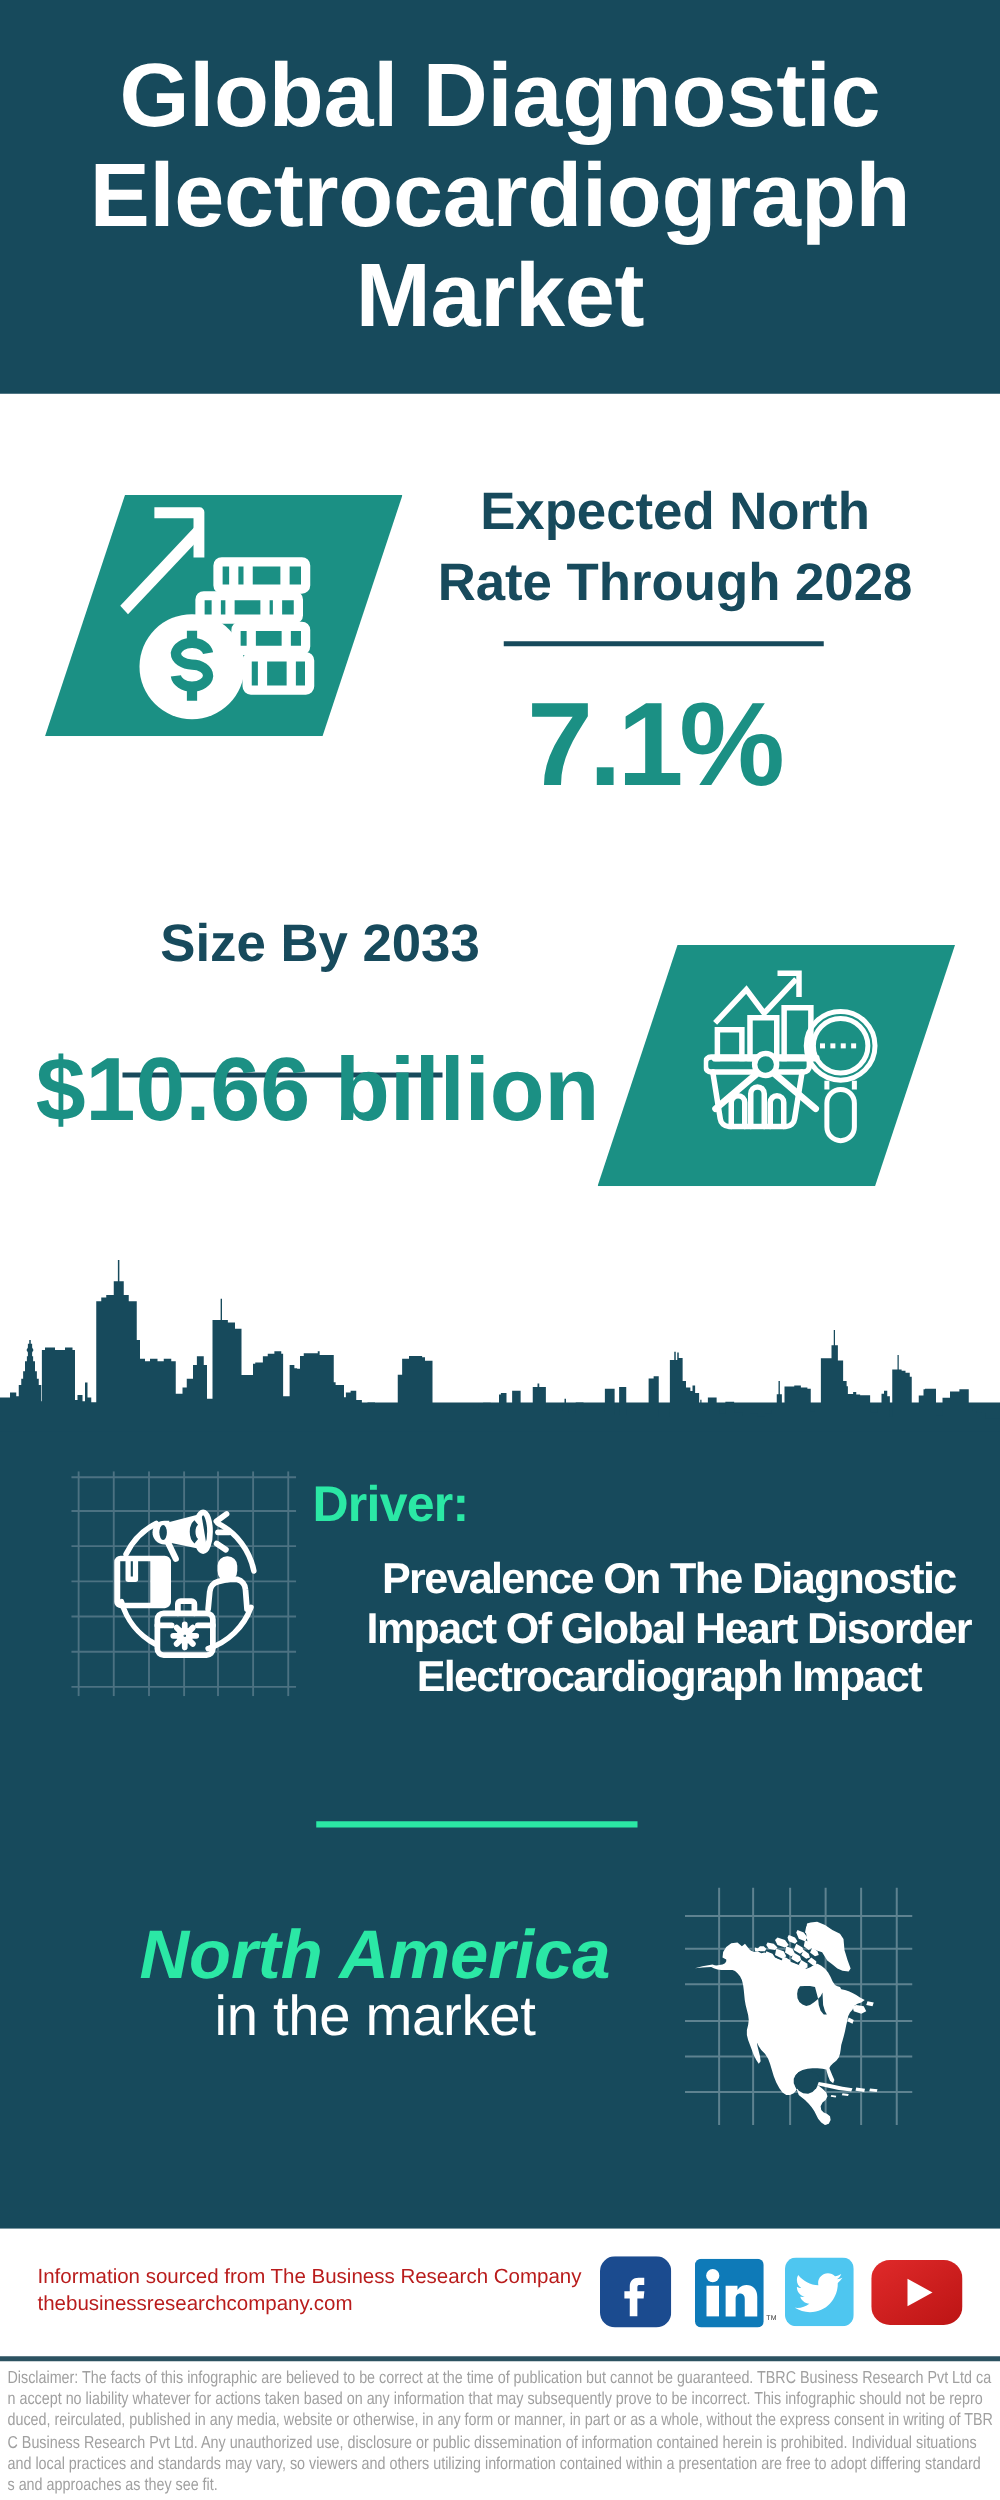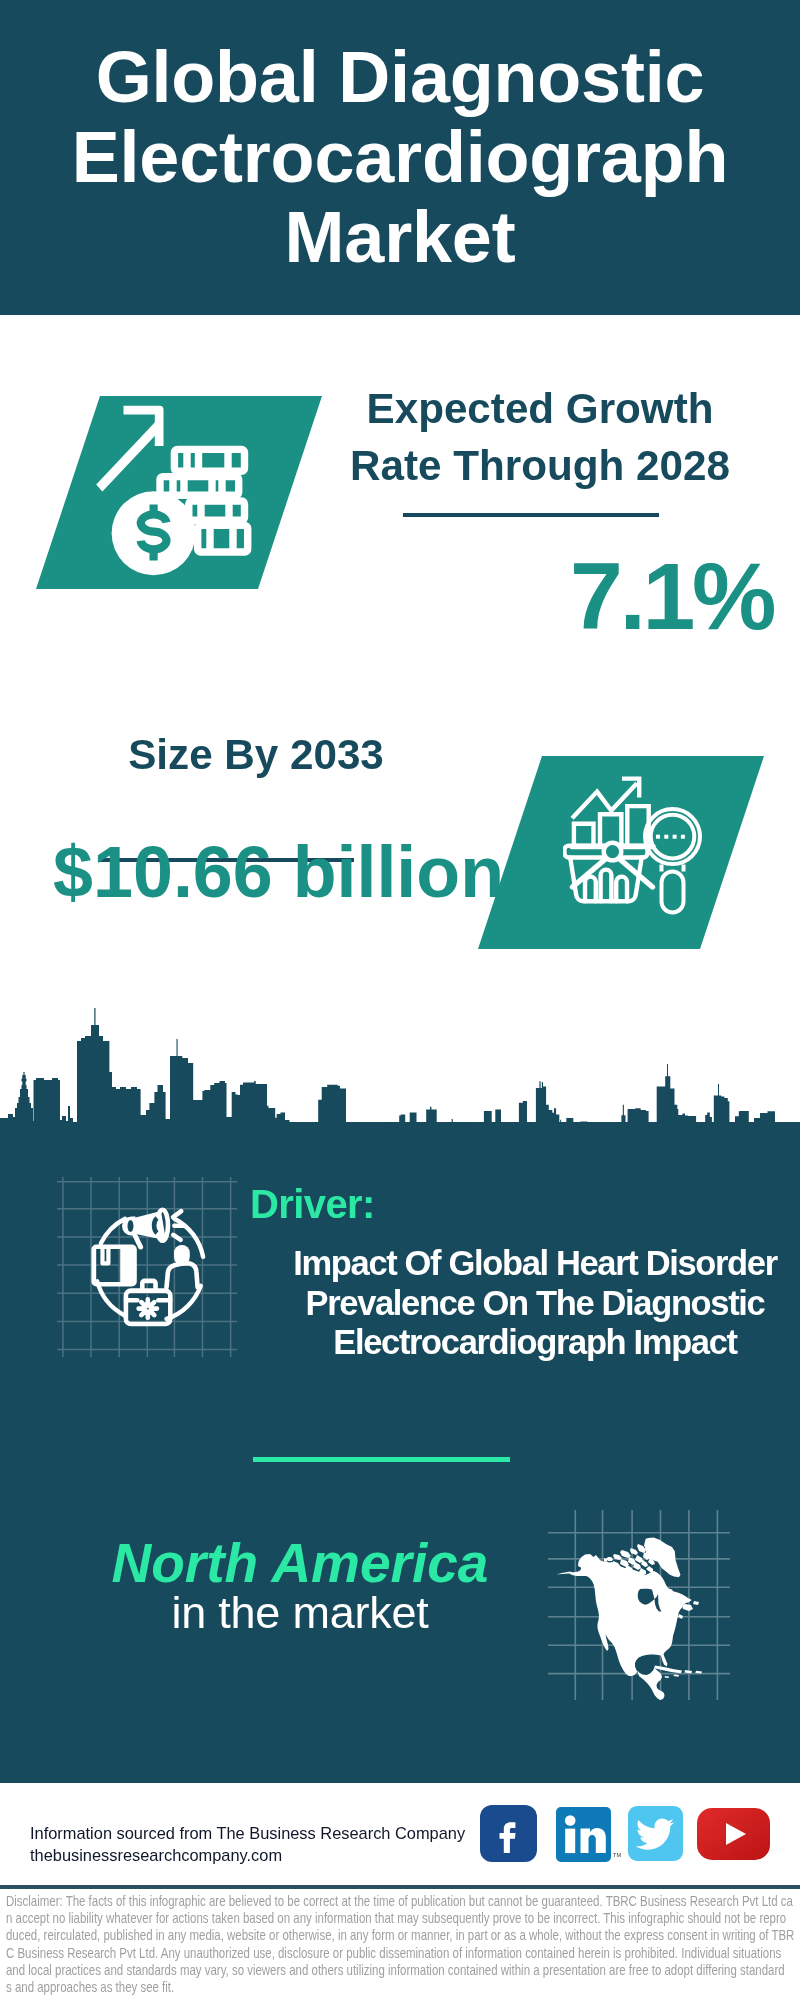--- a/index.html
+++ b/index.html
@@ -18,21 +18,21 @@
   .para.p1{left:36px;top:396px;width:286px;height:193px;
      clip-path:polygon(64px 0, 286px 0, 222px 193px, 0px 193px);}
   .para.p2{left:478px;top:756px;width:286px;height:193px;
      clip-path:polygon(64px 0, 286px 0, 222px 193px, 0px 193px);}
 
   .iconbox{position:absolute;}
   #g-iconbox{left:93px;top:403px;width:175px;height:180px;}
   #m-iconbox{left:563px;top:775px;width:145px;height:145px;}
   .lbl{position:absolute;color:#174A5C;font-weight:bold;font-size:42.2px;line-height:57px;text-align:center;}
   .rule{position:absolute;background:#174A5C;height:4px;}
-  .val{position:absolute;color:#1B9084;font-weight:bold;text-align:right;}
+  .val{position:absolute;color:#1B9084;font-weight:bold;text-align:center;}
 
   #g-lbl{left:290px;top:380px;width:500px;}
   #g-rule{left:403px;top:513px;width:256px;}
   #g-val{left:273px;top:548px;width:500px;font-size:95px;line-height:96px;letter-spacing:-3.4px;}
 
   #m-lbl{left:6px;top:726px;width:500px;}
   #m-rule{left:98px;top:858px;width:256px;}
   #m-val{left:4px;top:832px;width:500px;font-size:71.8px;line-height:80px;letter-spacing:0px;}
 
   
@@ -48,21 +48,21 @@
   #mid-rule{position:absolute;left:253px;top:1457px;width:257px;height:5px;background:#2BE8A5;}
 
   
   #r-1{position:absolute;left:40px;top:1539px;width:520px;text-align:center;color:#2BE8A5;
       font-weight:bold;font-size:55px;line-height:48px;font-style:italic;}
   #r-2{position:absolute;left:40px;top:1588px;width:520px;text-align:center;color:#fff;font-weight:normal;font-size:45px;line-height:50px;letter-spacing:-0.25px;}
   #r-map{position:absolute;left:548px;top:1510px;width:182px;height:190px;}
 
   
   .footer{position:absolute;left:0;top:1783px;width:800px;height:104px;background:#fff;}
-  .src{position:absolute;left:30px;top:1810px;color:#0f172a;font-size:16.4px;line-height:22px;margin-top:12px;}
+  .src{position:absolute;left:30px;top:1810px;color:#b91c1c;font-size:16.4px;line-height:22px;}
   .social{position:absolute;}
   .social svg{display:block;}
   .social.fb{left:480px;top:1805px;}
   .social.li{left:556px;top:1807px;}
   .social.tw{left:628px;top:1806px;}
   .social.yt{left:697px;top:1808px;}
   .tm-mark{position:absolute;left:613px;top:1852px;font-size:5.5px;color:#333;letter-spacing:0.2px;}
   .disc-bar{position:absolute;left:0;top:1885px;width:800px;height:4px;background:#2c5261;}
   .disclaimer{position:absolute;left:6px;top:1893px;width:1000px;color:#a0a0a0;font-size:13.9px;line-height:17.2px;white-space:nowrap;transform:scaleX(0.825);transform-origin:0 0;}
 </style>
@@ -91,21 +91,21 @@
         <path d="M117,122.4 L117,149 M140,122.4 L140,149"></path>
       </g>
       <circle cx="60.6" cy="130.3" r="42" fill="#fff"></circle>
       <g fill="none" stroke="#1B9084" stroke-width="8.2" stroke-linecap="butt">
         <path d="M73.5,119.5 a12.9,9.6 0 0 0 -12.9,-8.2 a12.9,9.6 0 0 0 -12.9,8.2 a12.9,9.1 0 0 0 12.9,9.1 a12.9,9.1 0 0 1 12.9,9.1 a12.9,9.1 0 0 1 -12.9,8.6 a12.9,9.6 0 0 1 -12.9,-8.6"></path>
         <path d="M60.6,101.5 L60.6,111.3 M60.6,146.5 L60.6,157.5"></path>
       </g>
     </svg>
   </div>
   <div class="lbl" id="g-lbl">
-    <div>Expected Growth</div>
+    <div>Expected North</div>
     <div>Rate Through 2028</div>
   </div>
   <div class="rule" id="g-rule"></div>
   <div class="val" id="g-val">7.1%</div>
 
   <div class="para p2"></div>
   <div class="iconbox" id="m-iconbox">
     <svg viewBox="0 0 145 145" width="145" height="145">
       <g fill="none" stroke="#fff" stroke-width="4.4" stroke-linejoin="miter" stroke-linecap="butt">
 
@@ -153,22 +153,22 @@
   <div class="rule" id="m-rule"></div>
   <div class="val" id="m-val">$10.66 billion</div>
 
   <div class="lower"></div>
   <svg class="skyline" viewBox="0 0 800 140" preserveAspectRatio="none">
     <path fill="#174A5C" d="M0,140 L0,113 L8,113 L8,109 L13,109 L13,112 L15,112 L15,103 L17,103 L17,98 L18.5,98 L18.5,92 L20,92 L20,84 L21.5,84 L21.5,80 L22.3,80 L22.3,77 L21.2,75 L22.3,73 L22.3,70 L23.4,70 L23.4,67 L24.6,67 L24.6,70 L25.7,70 L25.7,73 L26.8,75 L25.7,77 L25.7,80 L26.5,80 L26.5,84 L28,84 L28,92 L29.5,92 L29.5,98 L31,98 L31,103 L33,103 L33,116 L33.5,116 L33.5,75 L36,75 L36,73 L44,73 L44,75 L52,75 L52,73 L58,73 L58,75 L60,75 L60,115 L62,115 L62,111 L66,111 L66,116 L68,116 L68,101 L70,101 L70,113 L73,113 L73,117 L77,117 L77,36 L81,36 L81,33 L85,33 L85,31 L91,31 L91,20 L94.3,20 L94.3,3 L95.5,3 L95.5,20 L99,20 L99,31 L103,31 L103,36 L109.4,36 L109.4,67 L112,67 L112,82 L116,82 L116,84 L120,84 L120,82 L126,82 L126,84 L131,84 L131,82 L137,82 L137,84 L140.6,84 L140.6,110 L146,110 L146,105 L149.4,105 L149.4,98 L154.4,98 L154.4,87 L157.5,87 L157.5,80 L163,80 L163,87 L165.6,87 L165.6,114 L170,114 L170,51 L176.5,51 L176.5,34 L177.6,34 L177.6,51 L182.3,51 L182.3,53 L188,53 L188,58 L193.2,58 L193.2,95 L202.4,95 L202.4,86 L204.2,86 L204.2,85 L210.3,85 L210.3,80 L214.2,80 L214.2,78 L219.5,78 L219.5,76 L225,76 L225,78 L226.5,78 L226.5,112 L231.7,112 L231.7,87 L235.5,87 L235.5,89.5 L237.7,89.5 L237.7,90 L240,90 L240,79.7 L243,79.7 L243,77.5 L254.2,77.5 L254.2,76 L255.7,76 L255.7,79 L267,79 L267,100.7 L268.5,100.7 L268.5,103 L275.2,103 L275.2,112.7 L276.7,112.7 L276.7,109 L280.5,109 L280.5,107.5 L285,107.5 L285,115 L289.5,115 L289.5,118 L294,118 L294,117 L300,117 L300,118 L318.2,118 L318.2,94.7 L321.7,94.7 L321.7,82 L327.2,82 L327.2,79.7 L337.7,79.7 L337.7,80.8 L340,80.8 L340,83.5 L346,83.5 L346,121 L352.7,121 L352.7,120.2 L355,120.2 L355,118.7 L359.5,118.7 L359.5,121 L364,121 L364,119 L368,119 L368,121 L375.2,121 L375.2,119 L379,119 L379,121 L382.7,121 L382.7,118.7 L386.5,118.7 L386.5,117.2 L392.5,117.2 L392.5,119.5 L399.2,119.5 L399.2,110.5 L400.7,110.5 L400.7,109.4 L405.2,109.4 L405.2,118.7 L409.7,118.7 L409.7,107.5 L416.5,107.5 L416.5,119.8 L426.2,119.8 L426.2,104.5 L430,104.5 L430,101.8 L431.4,101.8 L431.4,104.5 L436.7,104.5 L436.7,121 L444.9,121 L444.9,123.8 L449.8,123.8 L449.8,118 L451.6,118 L451.6,114 L452.8,114 L452.8,118 L454.6,118 L454.6,125.4 L460.6,125.4 L460.6,117 L466.8,117 L466.8,124.6 L483.9,124.6 L483.9,105.9 L491.7,105.9 L491.7,127 L495.3,127 L495.3,104.6 L501,104.6 L501,127 L512.8,127 L512.8,121.7 L518.9,121.7 L518.9,97.8 L522.9,97.8 L522.9,96 L527,96 L527,128.6 L535.9,128.6 L535.9,83 L539.4,83 L539.4,76.3 L540.6,76.3 L540.6,83 L541.8,83 L541.8,77 L543,77 L543,81.4 L546.1,81.4 L546.1,99.8 L548.8,99.8 L548.8,105 L552.3,105 L552.3,107.7 L554,107.7 L554,103.3 L556.1,103.3 L556.1,109.4 L559.3,109.4 L559.3,117.3 L560.2,117.3 L560.2,114.7 L561.2,114.7 L561.2,117.3 L563.6,117.3 L563.6,119 L566.3,119 L566.3,112.9 L573.3,112.9 L573.3,120.8 L575.9,120.8 L575.9,126 L580.3,126 L580.3,116.4 L587.3,116.4 L587.3,125.2 L594.3,125.2 L594.3,127.8 L600,127.8 L600,126 L606,126 L606,128 L612,128 L612,126 L617,126 L617,122.5 L618.8,122.5 L618.8,120.8 L621.4,120.8 L621.4,110.3 L622.8,110.3 L622.8,99.8 L623.9,99.8 L623.9,110.3 L625.5,110.3 L625.5,120.8 L627.6,120.8 L627.6,104.1 L635.4,104.1 L635.4,103.3 L640.7,103.3 L640.7,105 L645.9,105 L645.9,105.9 L648.6,105.9 L648.6,124.3 L651.6,124.3 L651.6,120.9 L656.7,120.9 L656.7,81.6 L665.2,81.6 L665.2,71.2 L667,71.2 L667,59 L668,59 L668,71.2 L670.3,71.2 L670.3,83.4 L674.5,83.4 L674.5,99.8 L677.3,99.8 L677.3,104 L678.3,104 L678.3,110.1 L682.5,110.1 L682.5,108.5 L685,108.5 L685,110.5 L688.1,110.5 L688.1,111.1 L696.1,111.1 L696.1,124.7 L701.9,124.7 L701.9,117.5 L705.2,117.5 L705.2,110 L707.2,110 L707.2,107.5 L709.8,107.5 L709.8,111.9 L711.9,111.9 L711.9,128.1 L713.8,128.1 L713.8,90.6 L718,90.6 L718,79 L719,79 L719,90.6 L721.3,90.6 L721.3,91.5 L724.4,91.5 L724.4,93.1 L727.8,93.1 L727.8,96.3 L729.4,96.3 L729.4,117.5 L735,117.5 L735,111.3 L738.8,111.3 L738.8,106.3 L740,106.3 L740,106 L748.8,106 L748.8,127.5 L754,127.5 L754,113.1 L760,113.1 L760,108.1 L767.5,108.1 L767.5,106.3 L775,106.3 L775,120 L778.1,120 L778.1,123.8 L781.3,123.8 L781.3,125 L785,125 L785,125.3 L788.1,125.3 L788.1,130 L800,130 L800,140 Z"></path>
   </svg>
 
   <div id="d-head">Driver:</div>
   <div id="d-text">
+    <div>Prevalence On The Diagnostic</div>
     <div>Impact Of Global Heart Disorder</div>
-    <div>Prevalence On The Diagnostic</div>
     <div>Electrocardiograph Impact</div>
   </div>
   <div id="d-icon">
     <svg viewBox="0 0 180 180" width="180" height="180">
       <g stroke="#4c7282" stroke-width="1.5">
         <path d="M5.9,0 L5.9,180 M34,0 L34,180 M62.2,0 L62.2,180 M90.3,0 L90.3,180 M117.4,0 L117.4,180 M145.5,0 L145.5,180 M173.6,0 L173.6,180"></path>
         <path d="M0,4.8 L180,4.8 M0,31.8 L180,31.8 M0,59.9 L180,59.9 M0,88.1 L180,88.1 M0,116.2 L180,116.2 M0,144.4 L180,144.4 M0,172.5 L180,172.5"></path>
       </g>
 
       <g fill="none" stroke="#fff" stroke-width="4.4" stroke-linecap="round">

